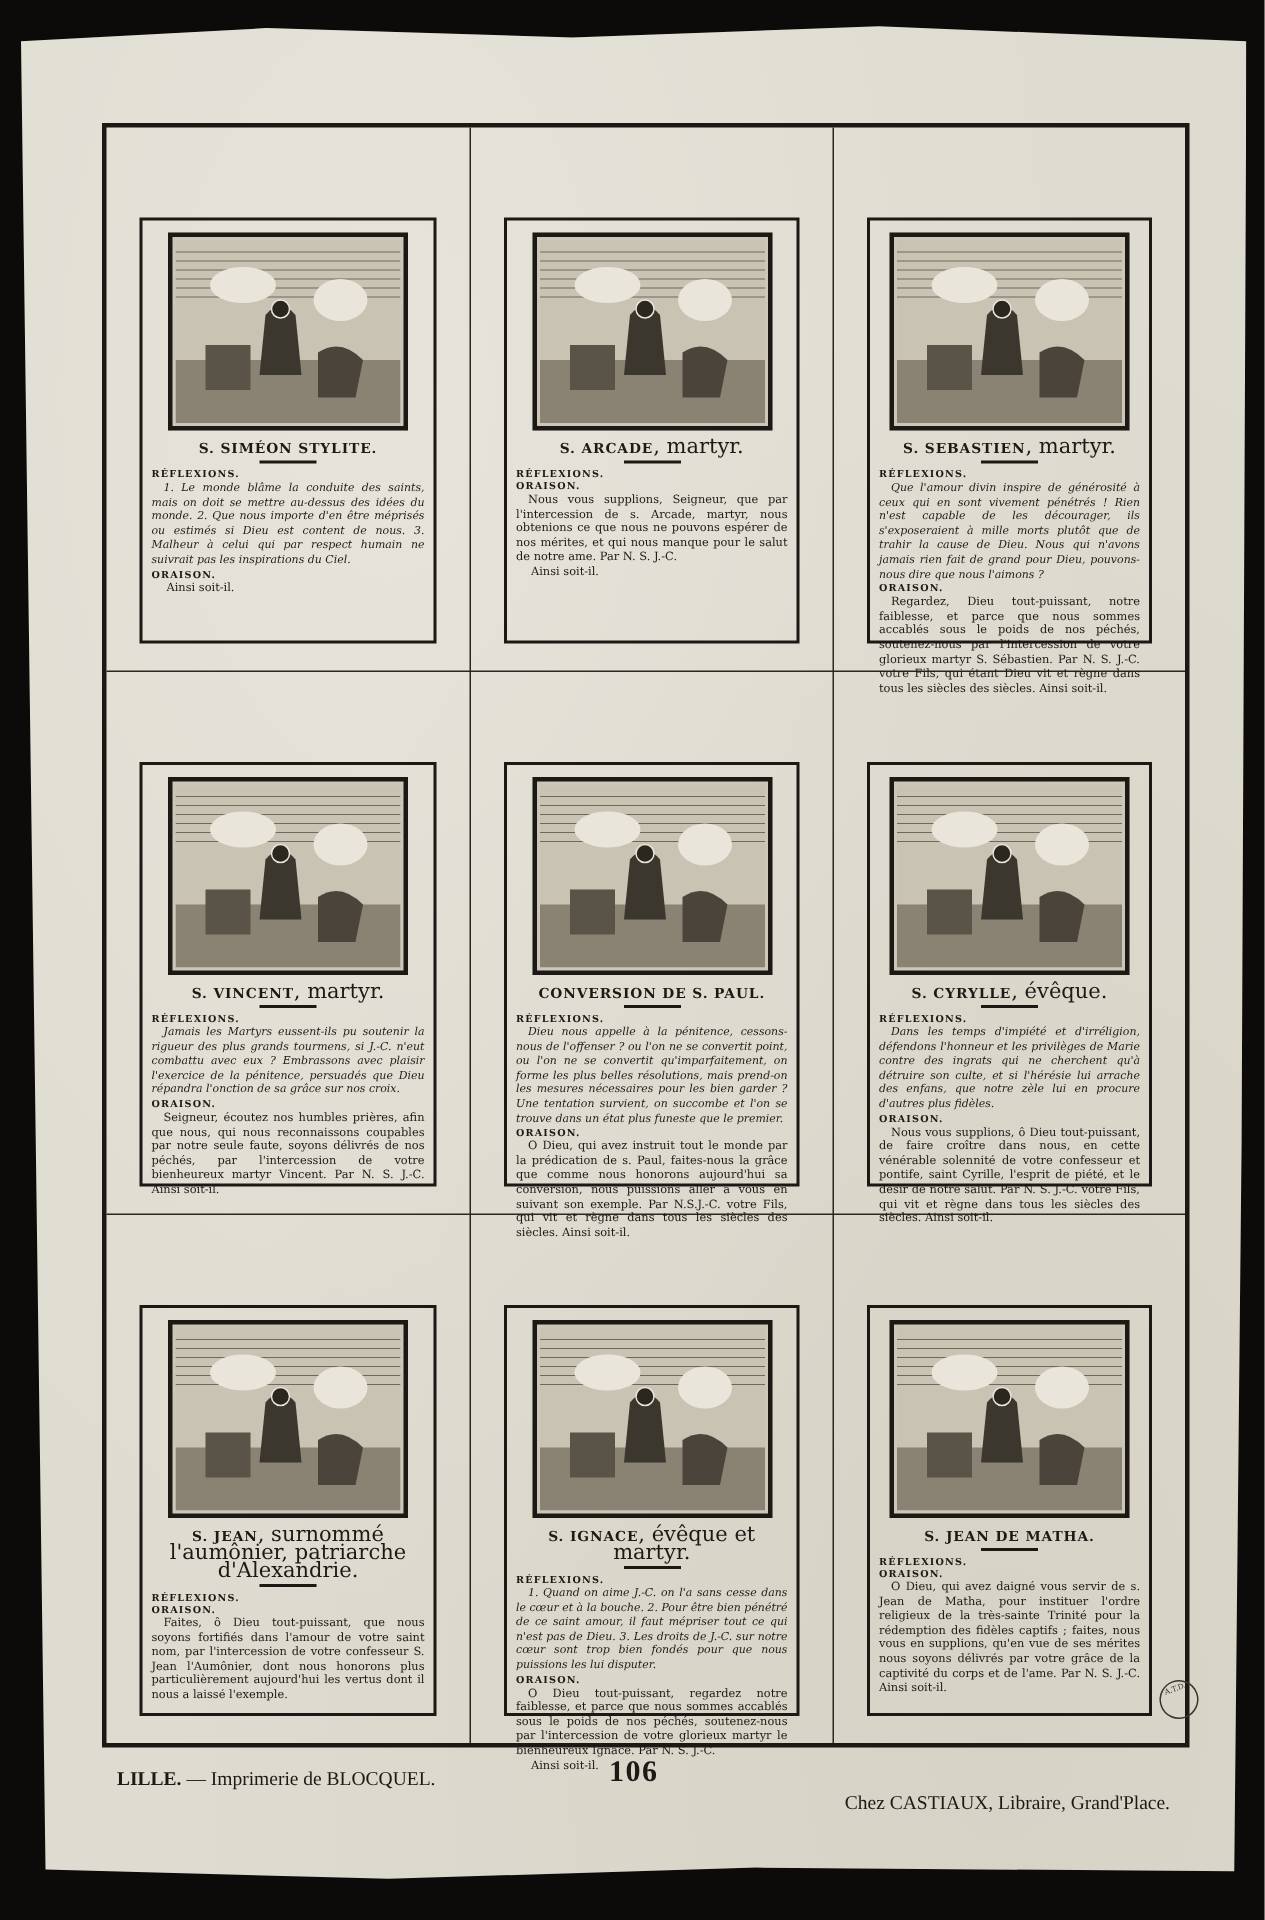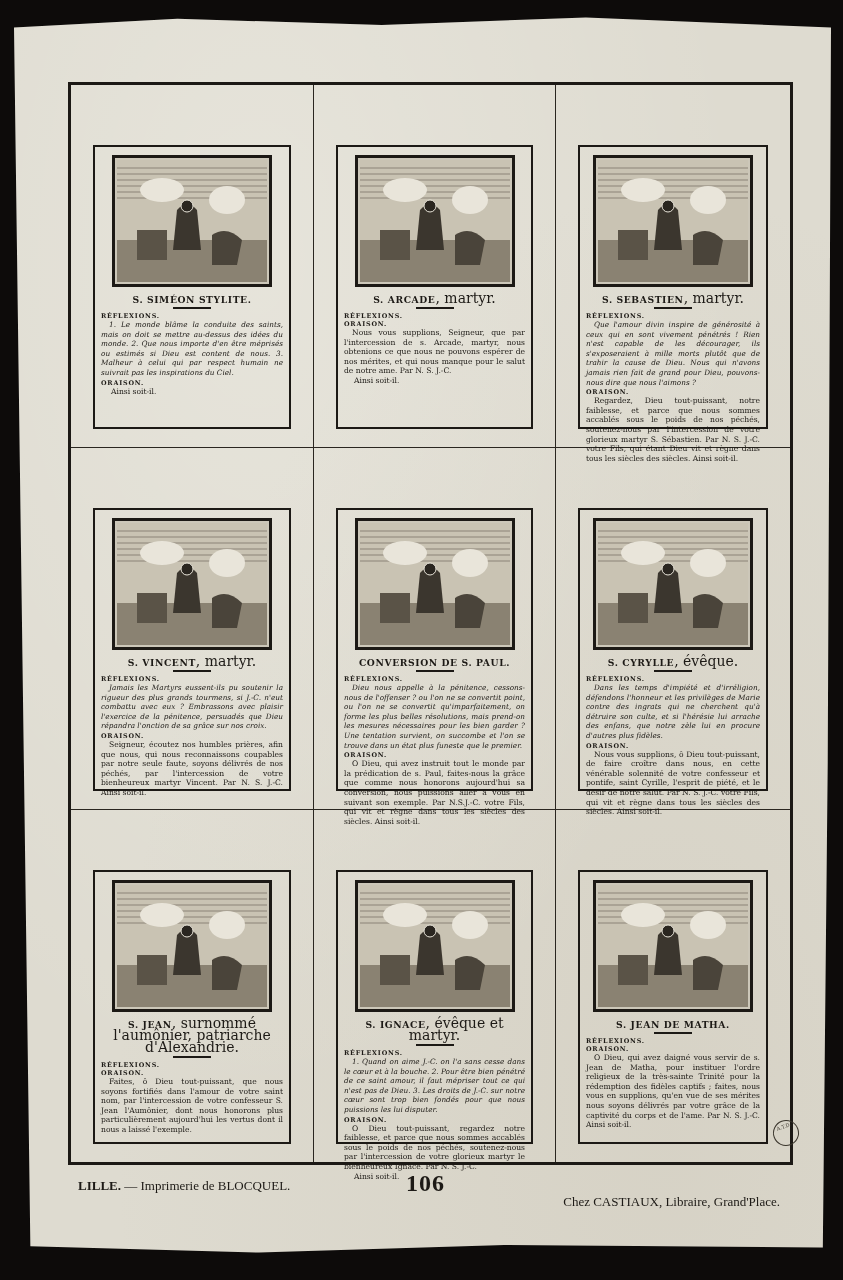--- a/index.html
+++ b/index.html
@@ -34,21 +34,21 @@
   .title { text-align:center; font-size:9.2px; font-weight:bold; letter-spacing:0.6px; margin-top:6px; line-height:11px; }
   .title .sub { font-weight:normal; font-size:14px; letter-spacing:0; }
   .rule { width:38px; height:2px; background:#1c1915; margin:2px auto 3px; }
   .label { text-align:left; font-size:6.4px; font-weight:bold; letter-spacing:0.8px; line-height:8px; }
   .reflect { font-style:italic; font-size:7.3px; line-height:9.6px; text-align:justify; text-indent:8px; margin:0 0 1px; }
   .oraison { font-size:7.6px; line-height:9.6px; text-align:justify; text-indent:8px; margin:0; }
   .amen { font-size:7.6px; line-height:9.6px; padding-left:10px; }
   .footer { position:absolute; top:1172px; left:78px; width:710px; height:34px; }
   .footer .left { position:absolute; left:0; top:6px; font-family:"Liberation Serif", serif; font-size:13px; }
   .footer .left b { font-weight:bold; }
-  .footer .num { position:absolute; left:328px; top:-2px; font-family:"Liberation Serif", serif; font-weight:bold; font-size:24px; letter-spacing:1px; }
+  .footer .num { position:absolute; left:328px; top:-2px; font-family:"Liberation Serif", serif; font-weight:bold; font-size:20px; letter-spacing:1px; }
   .footer .right { position:absolute; right:8px; top:22px; font-family:"Liberation Serif", serif; font-size:13px; }
   .stamp { position:absolute; left:773px; top:1120px; width:24px; height:24px; border:1px solid #3a352c; border-radius:50%; font-size:5px; text-align:center; line-height:10px; color:#3a352c; transform:rotate(-20deg); }
 </style>
 </head>
 <body>
 
 <div class="paper"></div>
 
 <div class="sheet" id="grid">
   <div class="cell">

